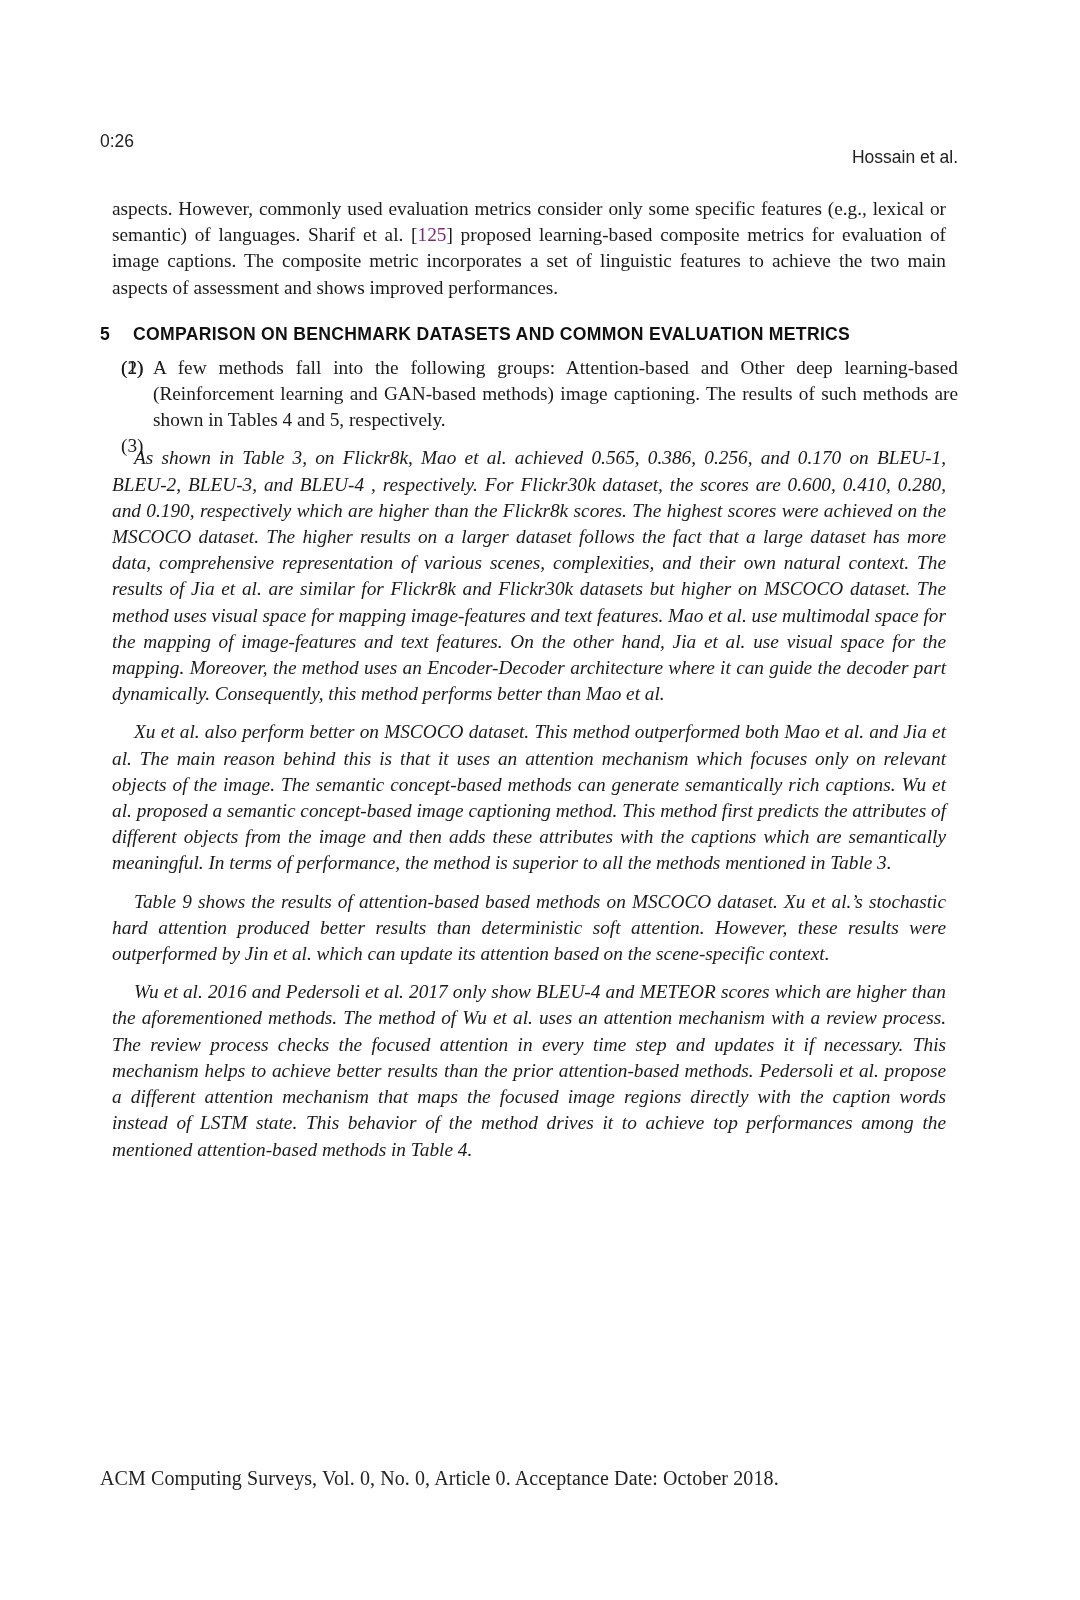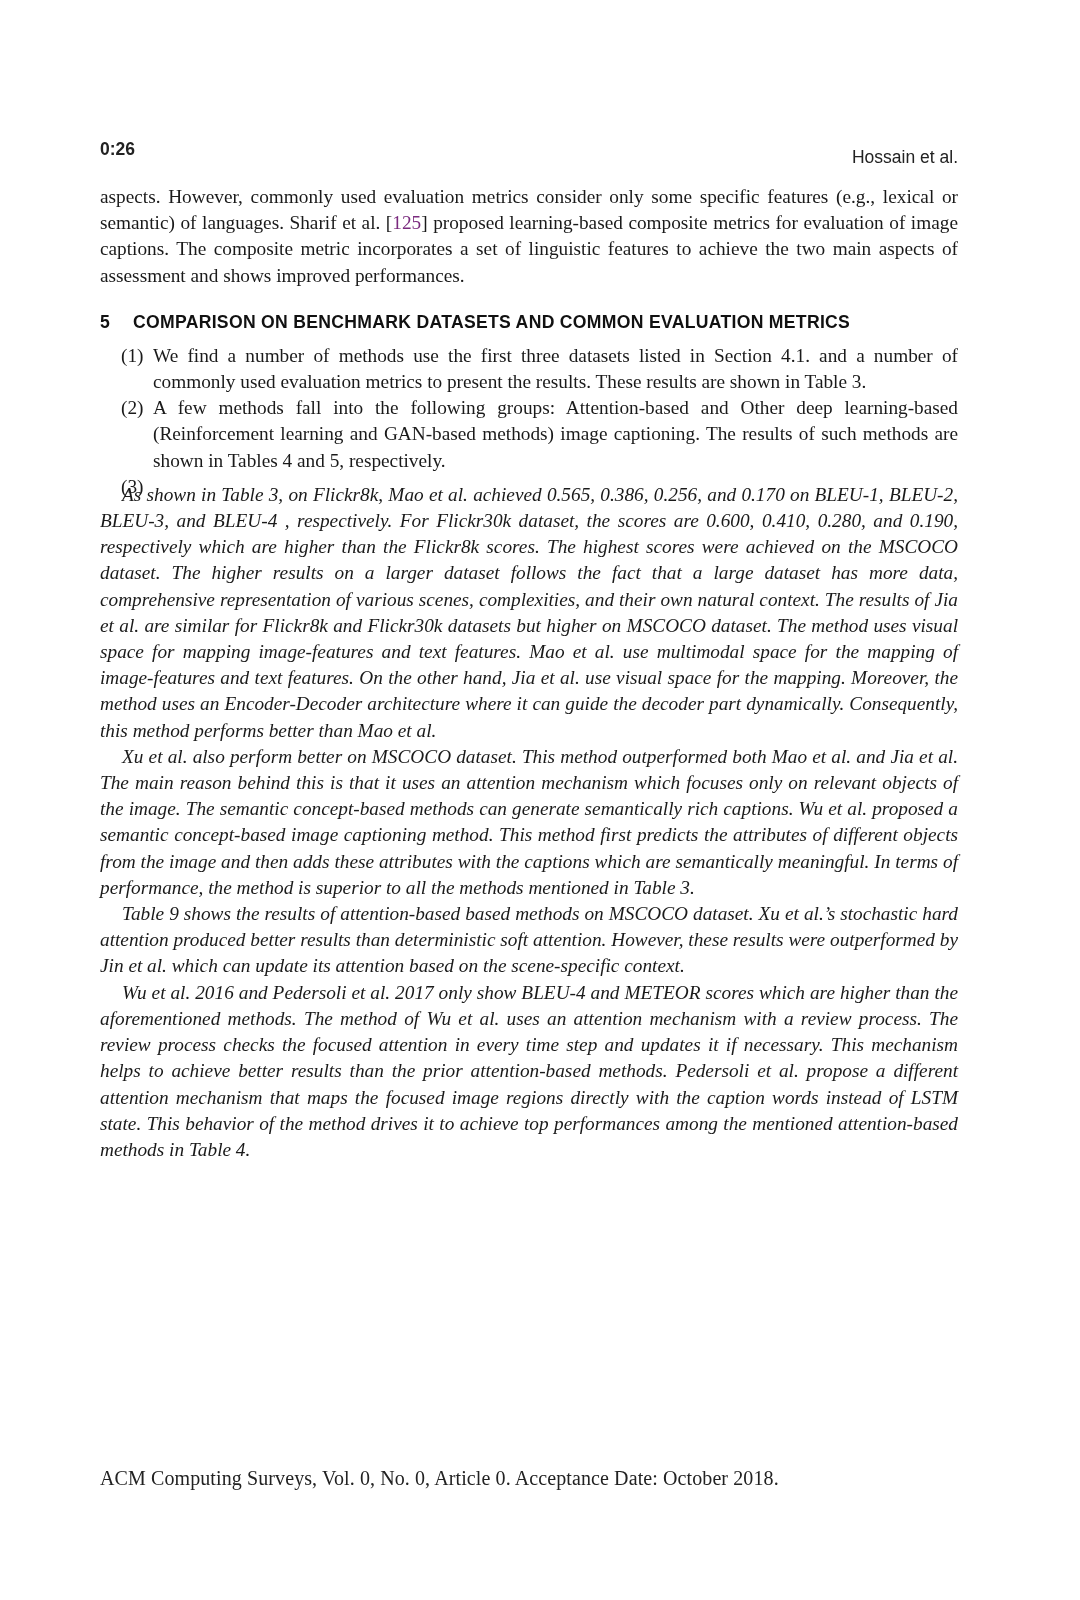--- a/index.html
+++ b/index.html
@@ -24,33 +24,33 @@
   .running-header {
     position: absolute;
     top: 131px;
     left: 0;
     width: 858px;
     height: 24px;
     font-family: "Liberation Sans", "DejaVu Sans", sans-serif;
     font-size: 17.5px;
     color: #222;
   }
-  .running-header .page-num { position: absolute; left: 0; top: 8px; font-weight: bold; }
+  .running-header .page-num { position: absolute; left: 0; top: 0; }
   .running-header .authors { position: absolute; right: 0; top: 16px; }
 
   .body-text {
     position: absolute;
     top: 184px;
     left: 0;
     width: 858px;
     font-size: 19.3px;
     line-height: 26.2px;
     text-align: justify;
   }
-  p { margin: 0; }
+  p { margin: 12px; }
   p.indent { text-indent: 22px; font-style: italic; }
   .cite { color: #7a2a7e; }
 
   .section-heading {
     display: flex;
     font-family: "Liberation Sans", "DejaVu Sans", sans-serif;
     font-weight: bold;
     font-size: 17.6px;
     line-height: 26px;
     letter-spacing: 0.3px;
@@ -103,21 +103,20 @@
 
     <div class="section-heading">
       <span class="sec-num">5</span>
       <span class="sec-title">COMPARISON ON BENCHMARK DATASETS AND COMMON EVALUATION METRICS</span>
     </div>
 
 
     <ol class="results-list">
       <li>
         <span class="marker">(1)</span>
-        <span>We find a number of methods use the first three datasets listed in Section 4.1. and a number of commonly used evaluation metrics to present the results. These results are shown in Table 3.</span>
       </li>
       <li>
         <span class="marker">(2)</span>
         <span>A few methods fall into the following groups: Attention-based and Other deep learning-based (Reinforcement learning and GAN-based methods) image captioning. The results of such methods are shown in Tables 4 and 5, respectively.</span>
       </li>
       <li>
         <span class="marker">(3)</span>
       </li>
     </ol>
 

